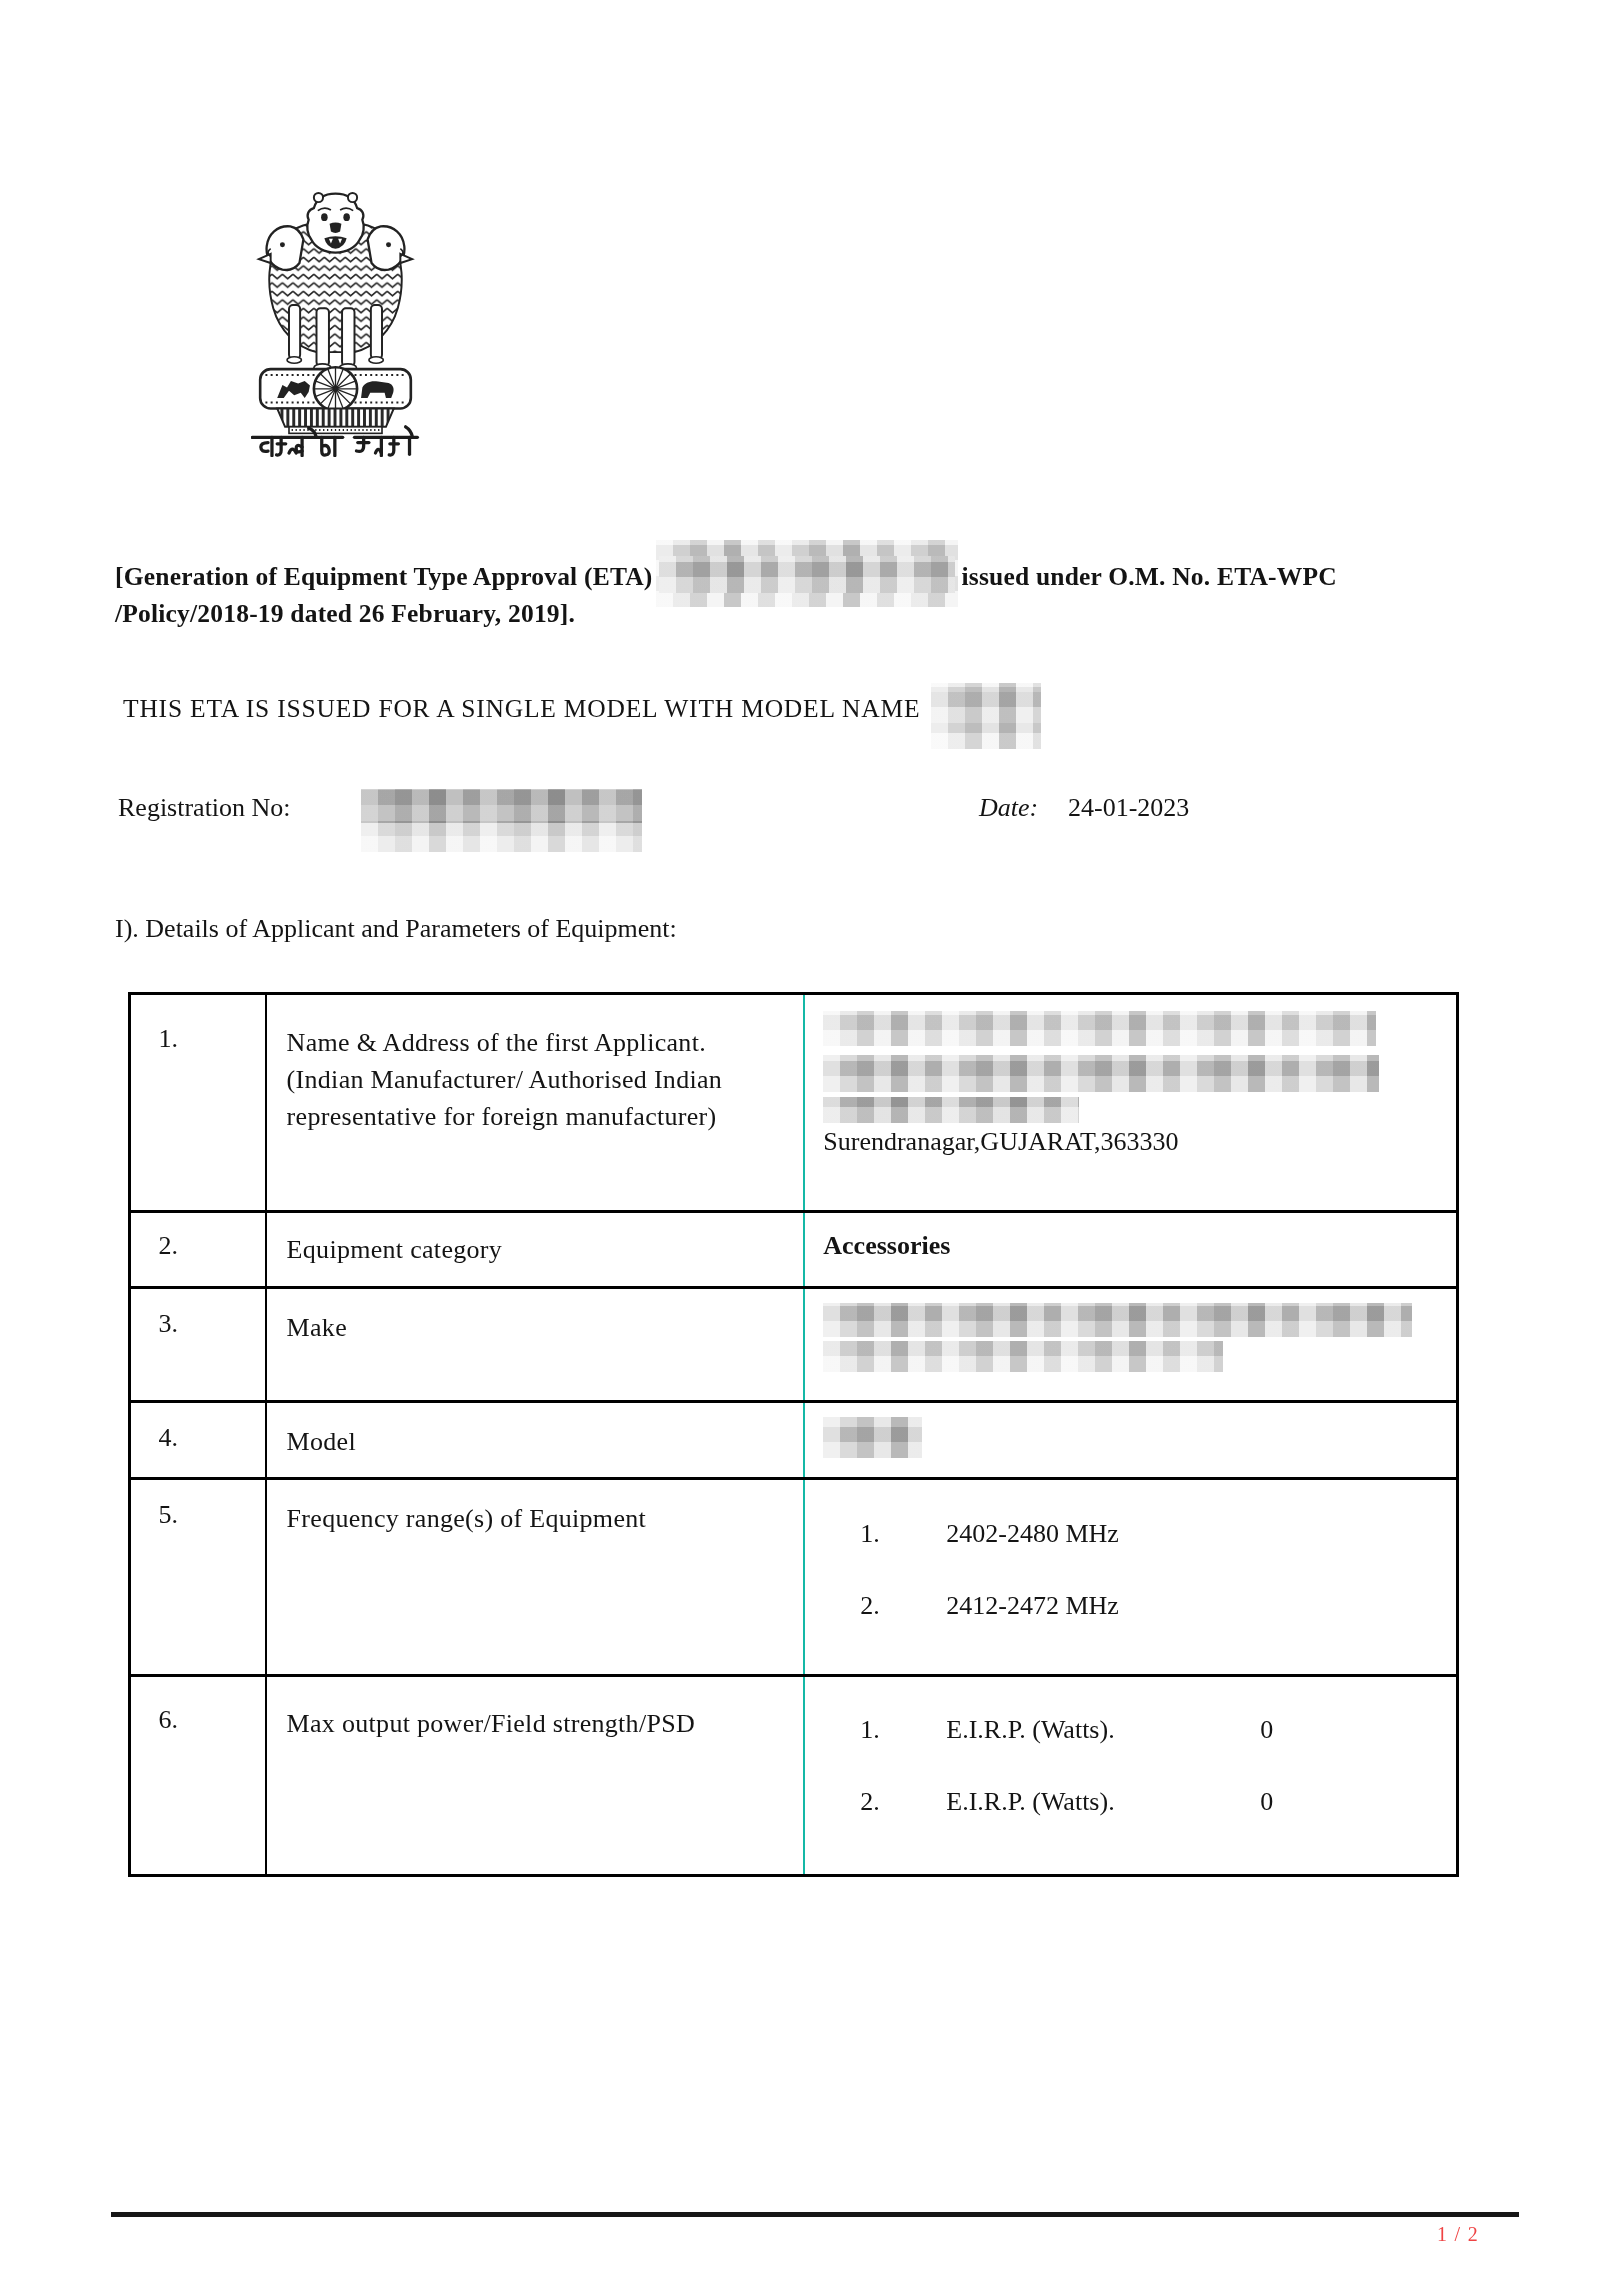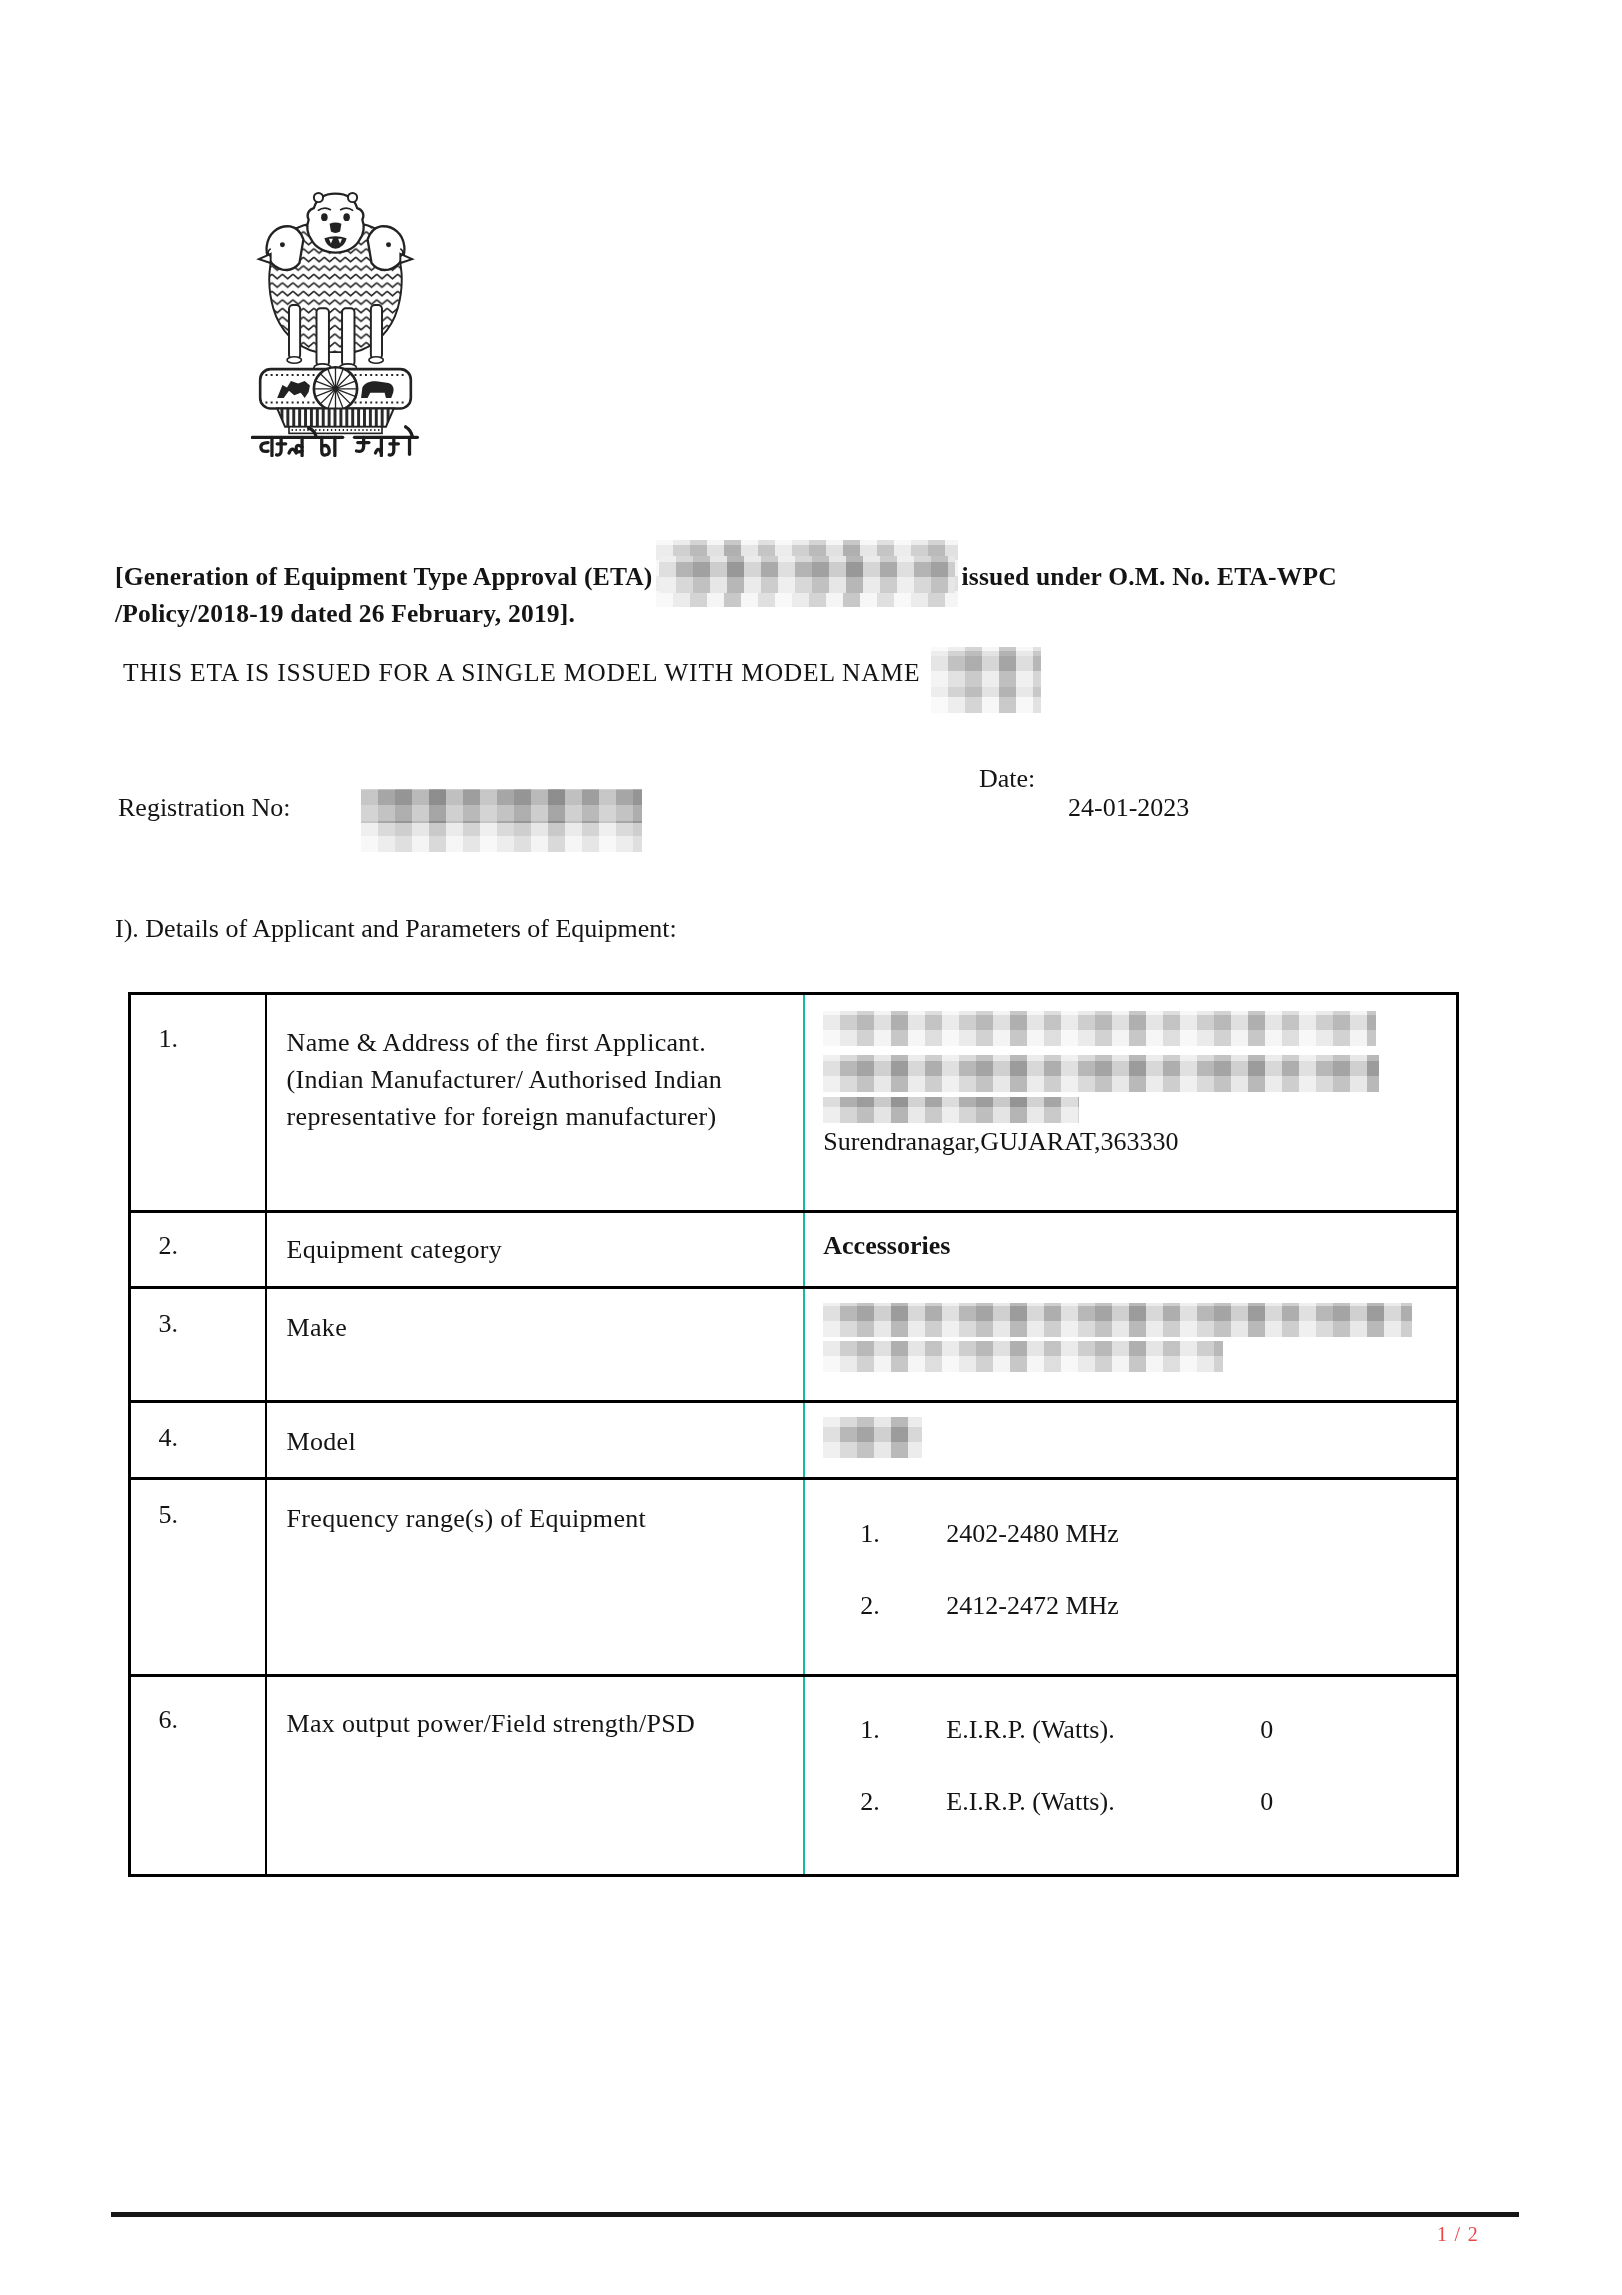--- a/index.html
+++ b/index.html
@@ -41,21 +41,21 @@
   .rd-eta::before{
     content:""; position:absolute; left:-2.6px; right:-2.6px; top:-15.7px; bottom:-14.4px;
     background-color:#e9e9e9; background-image:var(--mz1),var(--mz2);
   }
   .rd-eta::after{
     content:""; position:absolute; inset:0;
     background-color:#c9c9c9; background-image:var(--mz1),var(--mz2);
   }
   
   .model-line{
-    position:absolute; left:123px; top:656px; font-size:25.5px; line-height:31px;
+    position:absolute; left:123px; top:692px; font-size:25.5px; line-height:31px;
     letter-spacing:0.8px; white-space:nowrap;
   }
   .rd-name{
     position:relative; display:inline-block; width:110px; height:31px;
     vertical-align:-6.5px; margin-left:10.5px;
   }
   .rd-name::before{
     content:""; position:absolute; left:0; right:0; top:-9.2px; bottom:-26px;
     background-color:#ececec; background-image:var(--mz1),var(--mz2);
   }
@@ -212,21 +212,21 @@
     <span>[Generation of Equipment Type Approval (ETA)</span><span class="rd-eta"></span><span>issued under O.M. No. ETA-WPC</span>
     <div>/Policy/2018-19 dated 26 February, 2019].</div>
   </div>
 
   <div class="model-line">
     <span>THIS ETA IS ISSUED FOR A SINGLE MODEL WITH MODEL NAME</span><span class="rd-name"></span>
   </div>
 
   <span class="abs-text" style="left:118px; top:792px;">Registration No:</span>
   <span class="rd-reg"></span>
-  <span class="abs-text" style="left:979px; top:763px;">Date:</span>
+  <span class="abs-text" style="left:979px; top:792px;font-style:italic;">Date:</span>
   <span class="abs-text" style="left:1068px; top:792px;">24-01-2023</span>
 
   <div class="section-heading">I). Details of Applicant and Parameters of Equipment:</div>
 
   <div class="eta-table">
 
     <div class="tr r1">
       <div class="c1">1.</div>
       <div class="c2">Name &amp; Address of the first Applicant. (Indian Manufacturer/ Authorised Indian representative for foreign manufacturer)</div>
       <div class="c3">

